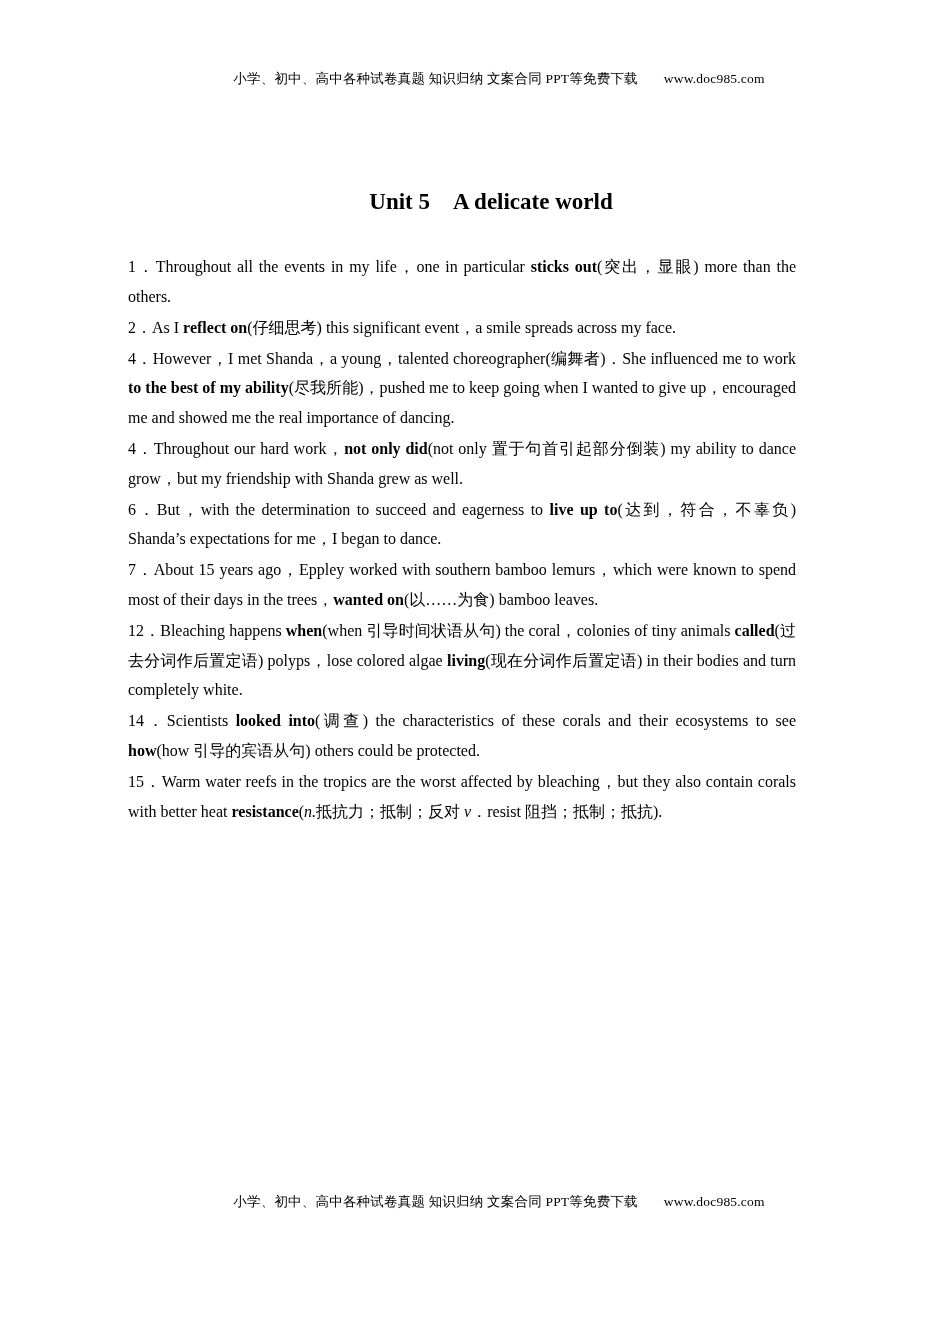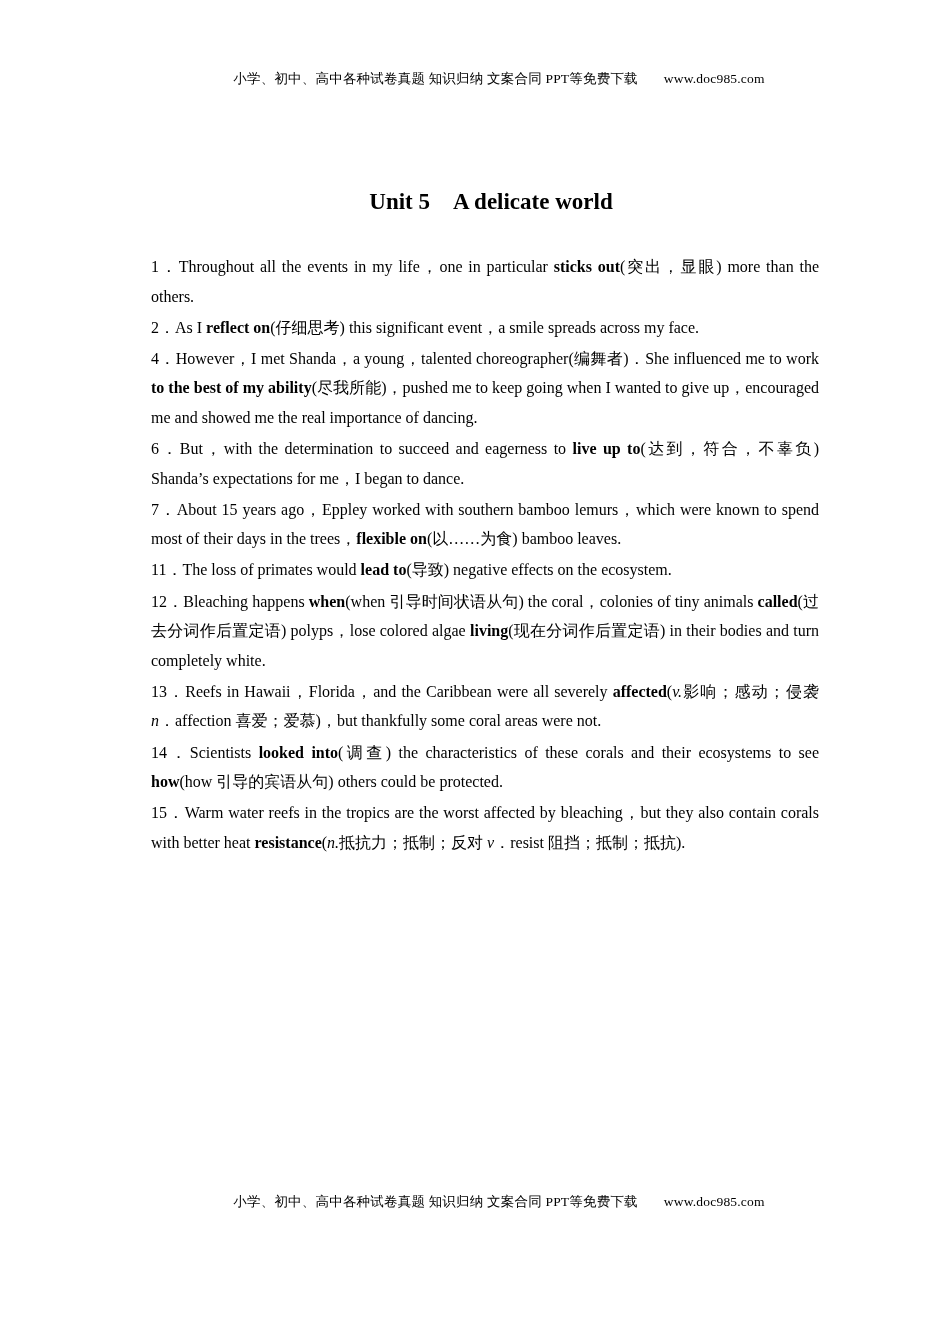--- a/index.html
+++ b/index.html
@@ -37,21 +37,21 @@
     left: 0;
     width: 100%;
     text-align: center;
     font-size: 23px;
     font-weight: bold;
     margin: 16px;
   }
   .content {
     position: absolute;
     top: 252px;
-    left: 151px;
+    left: 128px;
     width: 668px;
     font-size: 16px;
     line-height: 29.6px;
     text-align: justify;
   }
   .content p.sentence {
     margin: 0 0 1.5px 0;
   }
   .content b { font-weight: bold; }
   .content i { font-style: italic; }
@@ -64,25 +64,24 @@
   <div class="page-header">
     <span>小学、初中、高中各种试卷真题 知识归纳 文案合同 PPT等免费下载</span><span class="url">www.doc985.com</span>
   </div>
 
   <h1 class="doc-title">Unit 5　A delicate world</h1>
 
   <div class="content">
       <p class="sentence"><span>1．Throughout all the events in my life，one in particular </span><b>sticks out</b><span>(突出，显眼) more than the others.</span></p>
       <p class="sentence"><span>2．As I </span><b>reflect on</b><span>(仔细思考) this significant event，a smile spreads across my face.</span></p>
       <p class="sentence"><span>4．However，I met Shanda，a young，talented choreographer(编舞者)．She influenced me to work </span><b>to the best of my ability</b><span>(尽我所能)，pushed me to keep going when I wanted to give up，encouraged me and showed me the real importance of dancing.</span></p>
+      <p class="sentence"><span>4．Throughout our hard work，</span><b>not only did</b><span>(not only 置于句首引起部分倒装) my ability to dance grow，but my friendship with Shanda grew as well.</span></p>
       <p class="sentence"><span>6．But，with the determination to succeed and eagerness to </span><b>live up to</b><span>(达到，符合，不辜负) Shanda’s expectations for me，I began to dance.</span></p>
-      <p class="sentence"><span>7．About 15 years ago，Eppley worked with southern bamboo lemurs，which were known to spend most of their days in the trees，</span><b>flexible on</b><span>(以……为食) bamboo leaves.</span></p>
-      <p class="sentence"><span>11．The loss of primates would </span><b>lead to</b><span>(导致) negative effects on the ecosystem.</span></p>
+      <p class="sentence"><span>7．About 15 years ago，Eppley worked with southern bamboo lemurs，which were known to spend most of their days in the trees，</span><b>wanted on</b><span>(以……为食) bamboo leaves.</span></p>
       <p class="sentence"><span>12．Bleaching happens </span><b>when</b><span>(when 引导时间状语从句) the coral，colonies of tiny animals </span><b>called</b><span>(过去分词作后置定语) polyps，lose colored algae </span><b>living</b><span>(现在分词作后置定语) in their bodies and turn completely white.</span></p>
-      <p class="sentence"><span>13．Reefs in Hawaii，Florida，and the Caribbean were all severely </span><b>affected</b><span>(</span><i>v.</i><span>影响；感动；侵袭 </span><i>n</i><span>．affection 喜爱；爱慕)，but thankfully some coral areas were not.</span></p>
       <p class="sentence"><span>14．Scientists </span><b>looked into</b><span>(调查) the characteristics of these corals and their ecosystems to see </span><b>how</b><span>(how 引导的宾语从句) others could be protected.</span></p>
       <p class="sentence"><span>15．Warm water reefs in the tropics are the worst affected by bleaching，but they also contain corals with better heat </span><b>resistance</b><span>(</span><i>n.</i><span>抵抗力；抵制；反对 </span><i>v</i><span>．resist 阻挡；抵制；抵抗).</span></p>
     </div>
 
   <div class="page-footer">
     <span>小学、初中、高中各种试卷真题 知识归纳 文案合同 PPT等免费下载</span><span class="url">www.doc985.com</span>
   </div>
 
 </div>
 

